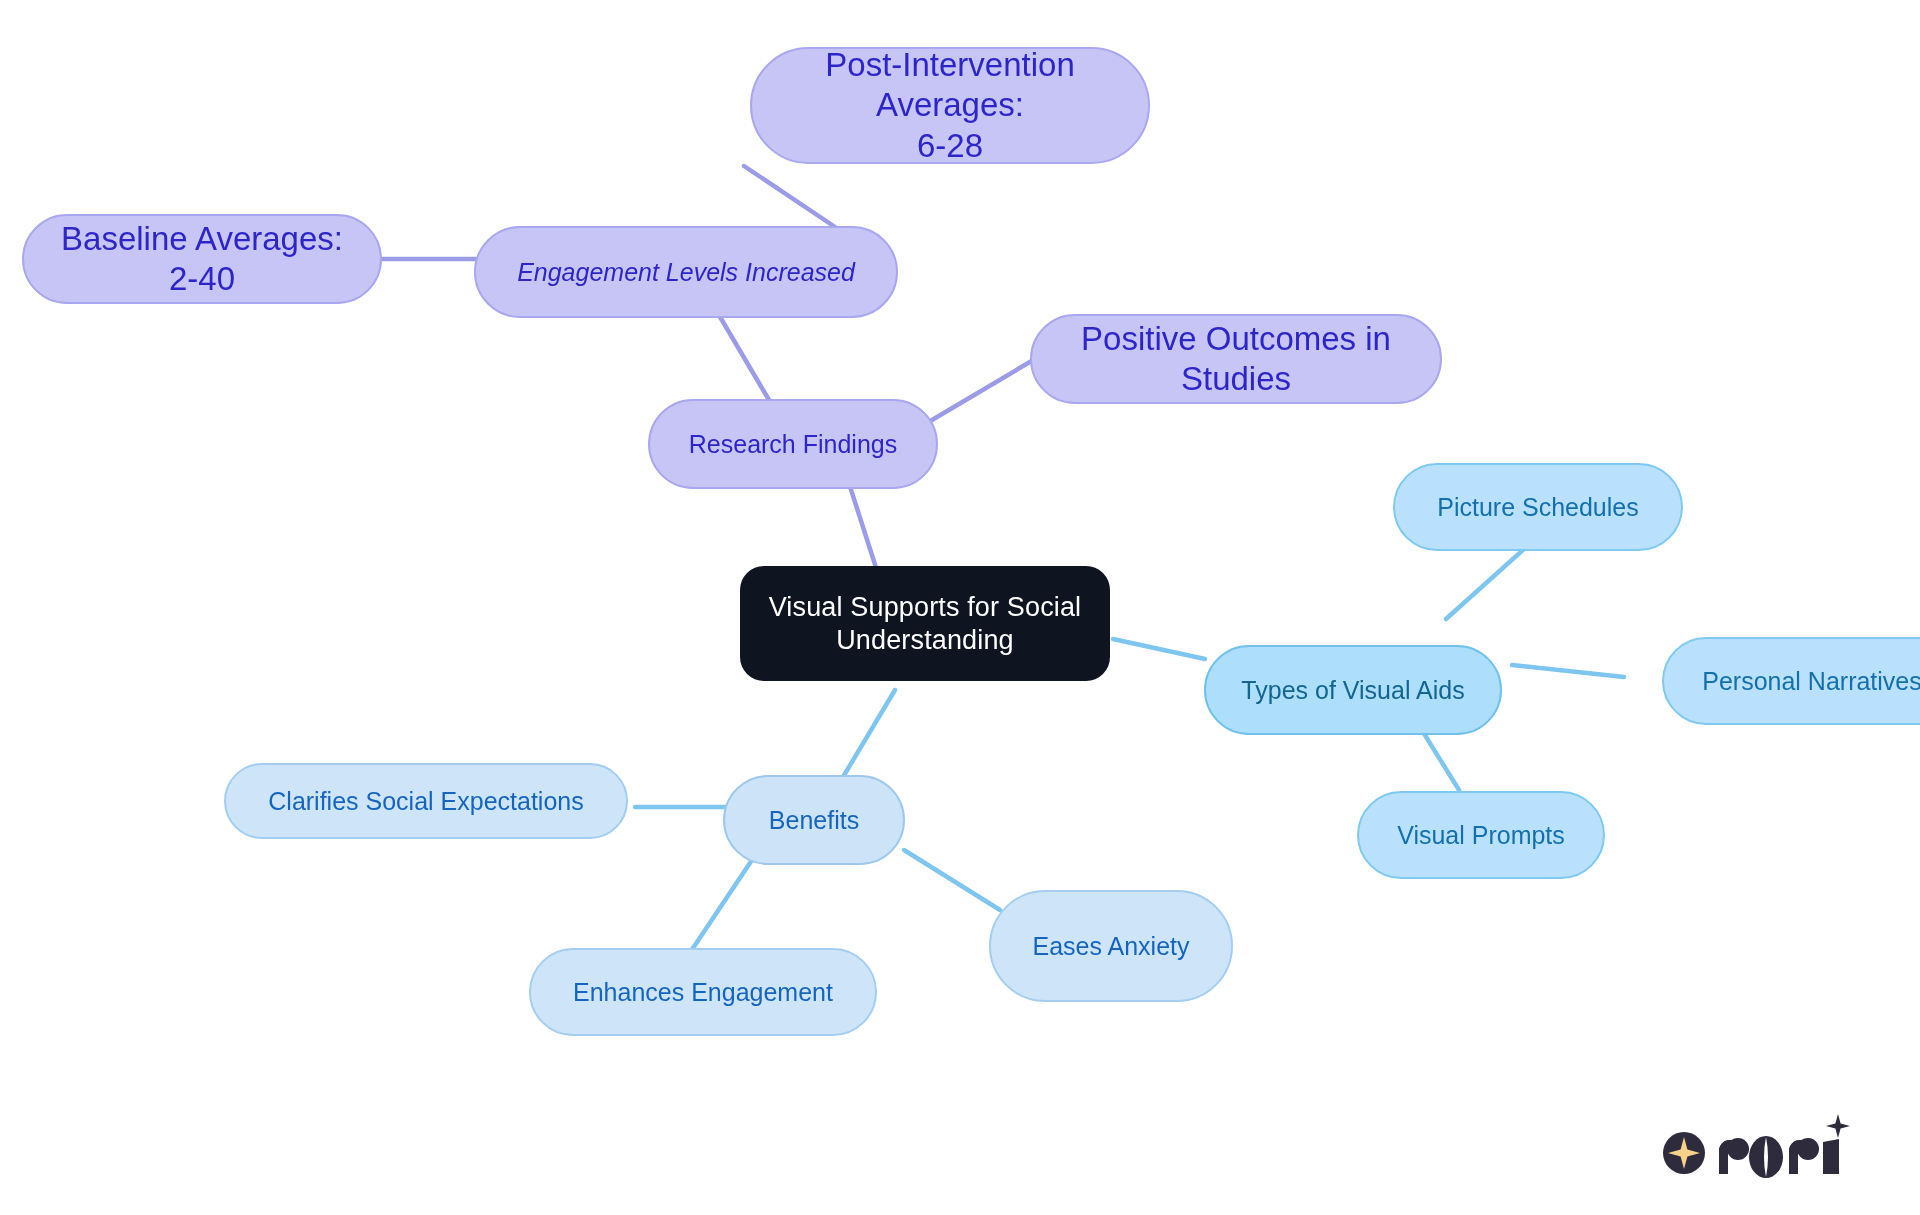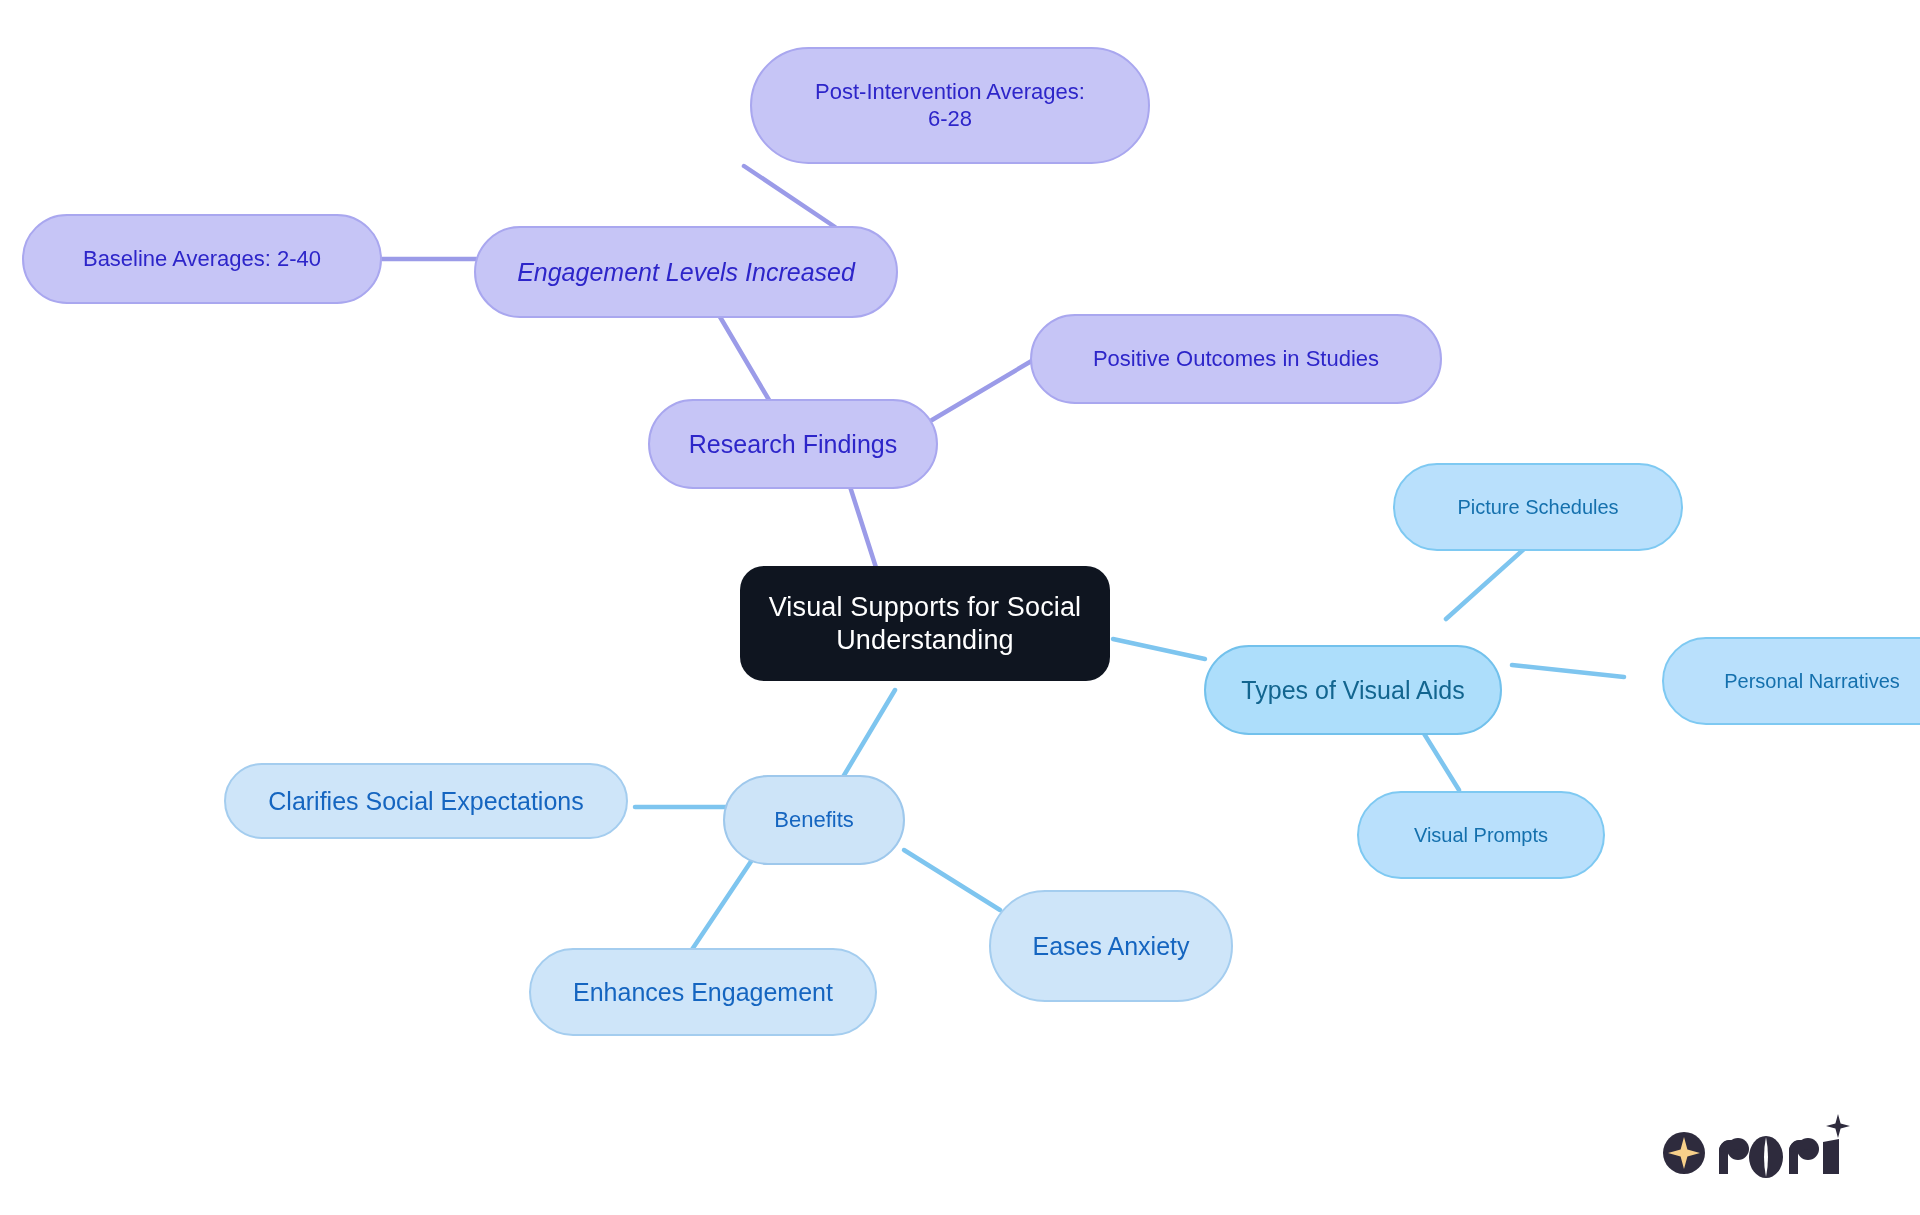--- a/index.html
+++ b/index.html
@@ -52,39 +52,39 @@
   .node.purple-branch {
     background: #c6c5f6;
     border-color: #a9a7ef;
     color: #2d25c9;
     font-size: 25px;
   }
   .node.purple-leaf {
     background: #c6c5f6;
     border-color: #a9a7ef;
     color: #2d25c9;
-    font-size: 22px;
+    font-size: 33px;
   }
   .node.blue-branch {
     background: #addefb;
     border-color: #72c1ec;
     color: #12658f;
     font-size: 25px;
   }
   .node.blue-leaf {
     background: #b9e0fc;
     border-color: #7ec9f2;
     color: #1470ad;
-    font-size: 20px;
+    font-size: 25px;
   }
   .node.pale-branch {
     background: #cde4f8;
     border-color: #9ec8ec;
     color: #1565c0;
-    font-size: 22px;
+    font-size: 25px;
   }
   .node.pale-leaf {
     background: #cee5f9;
     border-color: #a4cdef;
     color: #1565c0;
     font-size: 25px;
   }
   
   #logo {
     position: absolute;

